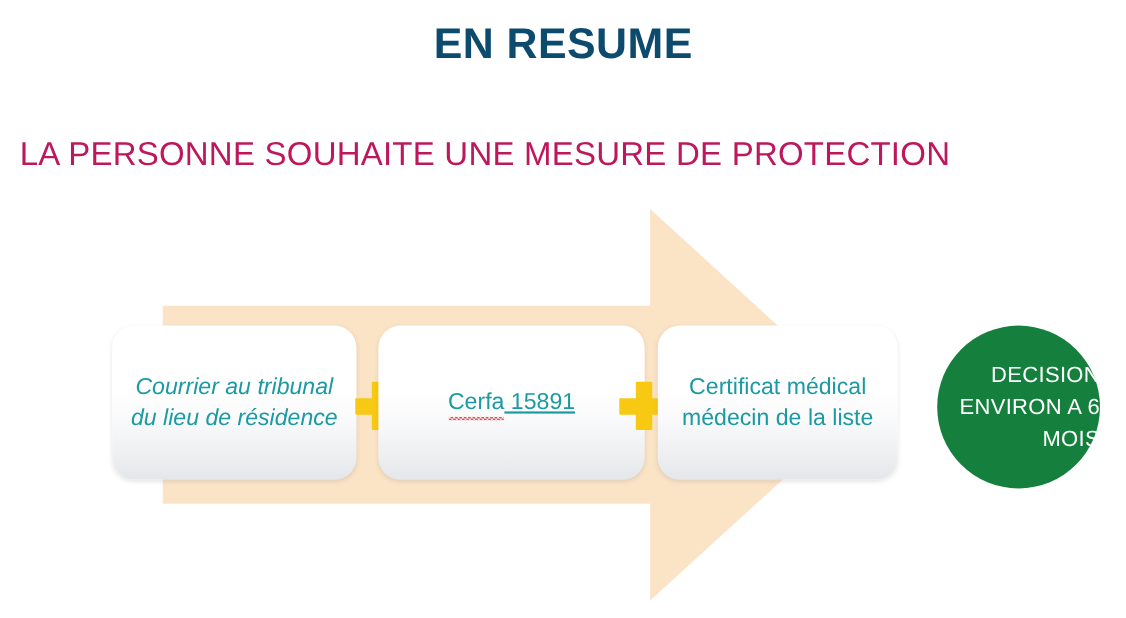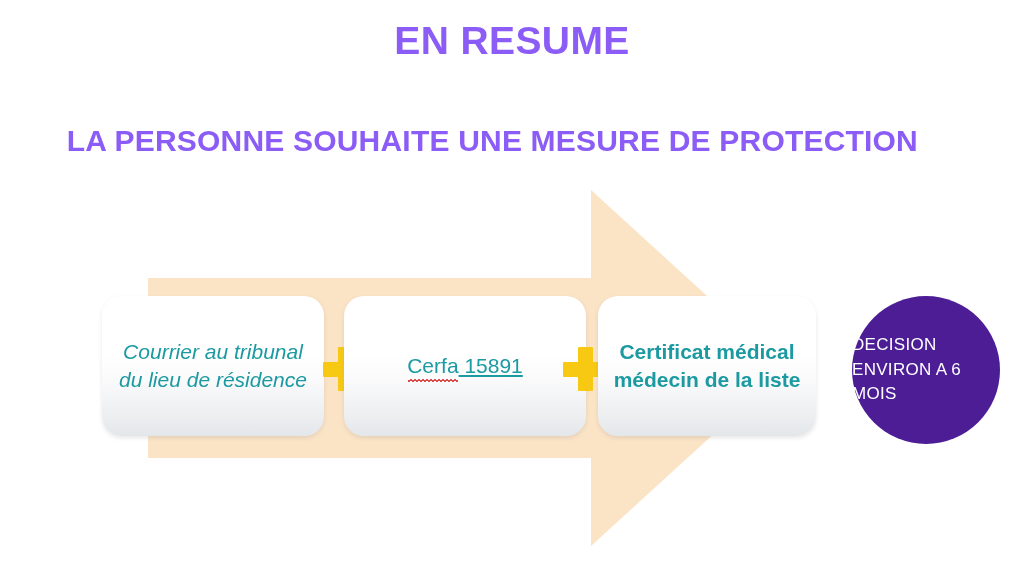--- a/index.html
+++ b/index.html
@@ -24,35 +24,35 @@
   
   .main-title {
     position: absolute;
     top: 20px;
     left: 0;
     width: 1024px;
     text-align: center;
     font-size: 39px;
     font-weight: bold;
     letter-spacing: 0.4px;
-    color: #8b5cf6;
+    color: #0c4a6e;
     line-height: 1.1;
     white-space: nowrap;
   }
 
   .sub-title {
     position: absolute;
     top: 124px;
     left: 18px;
     width: 900px;
-    text-align: right;
+    text-align: left;
     font-size: 30px;
-    font-weight: bold;
+    font-weight: normal;
     letter-spacing: 0.2px;
-    color: #8b5cf6;
+    color: #be185d;
     line-height: 1.1;
     white-space: nowrap;
   }
 
   
   .arrow-layer {
     position: absolute;
     left: 0;
     top: 0;
     width: 1024px;
@@ -80,21 +80,21 @@
     color: #1b9aa2;
     font-size: 21px;
     line-height: 1.35;
     padding: 0 8px;
     box-sizing: border-box;
   }
   .box .box-text { display: block; width: 100%; }
 
   #box-1 { left: 102px;  width: 222px; font-style: italic; }
   #box-2 { left: 344px;  width: 242px; text-decoration: underline; }
-  #box-3 { left: 598px;  width: 218px; font-weight: bold; }
+  #box-3 { left: 598px;  width: 218px; }
 
   
   .spell {
     position: relative;
     display: inline-block;
   }
   .spell::after {
     content: "";
     position: absolute;
     left: 1px;
@@ -129,27 +129,27 @@
   #plus-2 { left: 563px; }
 
   
   .circle {
     position: absolute;
     left: 852px;
     top: 296px;
     width: 148px;
     height: 148px;
     border-radius: 50%;
-    background: #4c1d95;
+    background: #15803d;
     display: flex;
     align-items: center;
     justify-content: center;
-    text-align: left;
+    text-align: right;
     color: #ffffff;
-    font-size: 17px;
+    font-size: 20px;
     font-weight: normal;
     letter-spacing: 0.3px;
     line-height: 1.45;
   }
 </style>
 </head>
 <body>
 
 <div id="slide">
 

